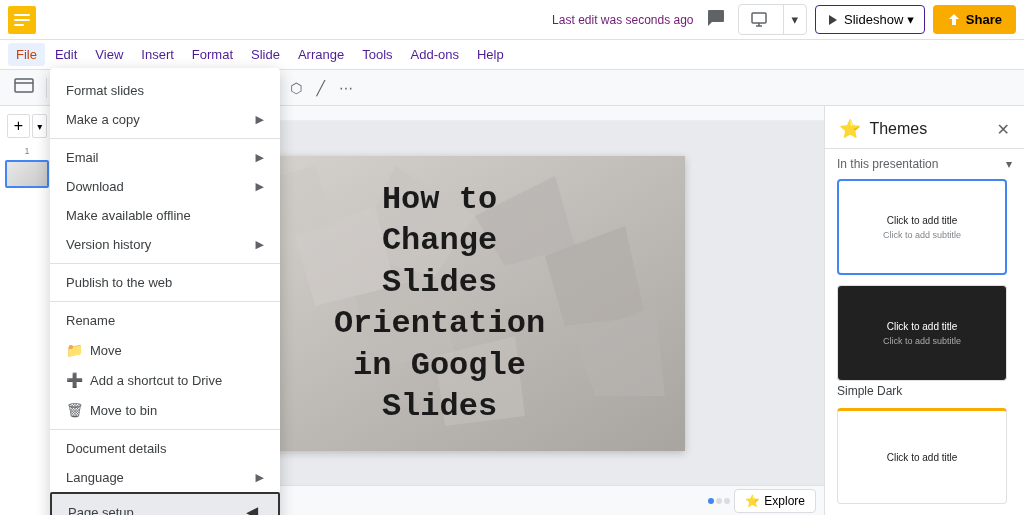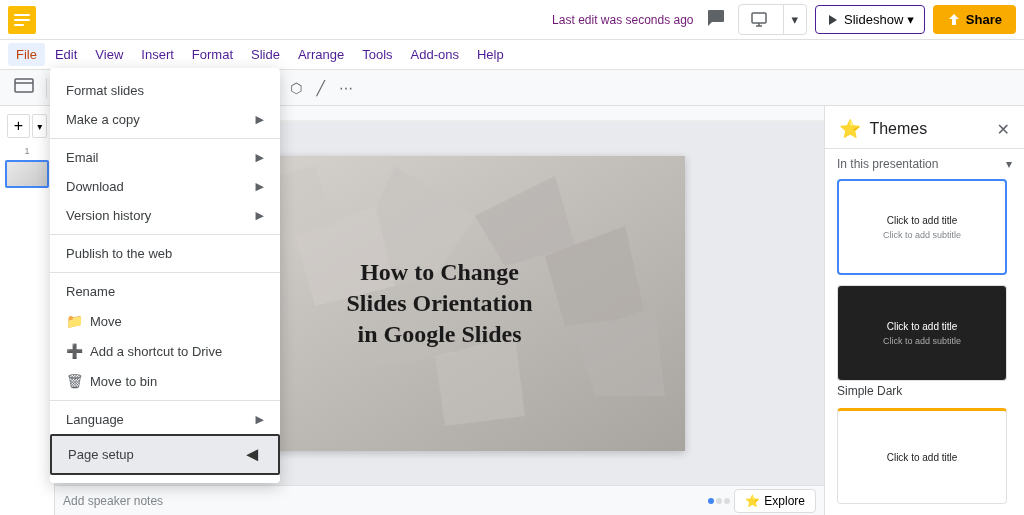--- a/index.html
+++ b/index.html
@@ -40,21 +40,21 @@
     .slide-thumb-inner { width: 100%; height: 100%; background: linear-gradient(135deg, #e8e8e8 0%, #c8c8c8 100%); }
     .slide-num { font-size: 9px; color: #80868b; text-align: center; }
 
     
     .canvas-area { flex: 1; background: #e8eaed; overflow: hidden; position: relative; display: flex; flex-direction: column; align-items: center; justify-content: flex-start; }
     .canvas-ruler { height: 16px; width: 100%; background: #f8f9fa; border-bottom: 1px solid #e0e0e0; }
     .canvas-scroll { flex: 1; width: 100%; overflow: hidden; display: flex; align-items: center; justify-content: center; position: relative; }
     .slide-canvas { width: 490px; height: 295px; background: #fff; box-shadow: 0 2px 8px rgba(0,0,0,0.2); position: relative; overflow: hidden; }
     .slide-bg { width: 100%; height: 100%; background: linear-gradient(135deg, #d4d0cc 0%, #b8b4b0 30%, #c8c4c0 60%, #a8a4a0 100%); }
     .slide-bg-shapes { position: absolute; top: 0; left: 0; width: 100%; height: 100%; }
-    .slide-title-text { position: absolute; top: 50%; left: 50%; transform: translate(-50%, -50%); text-align: center; font-size: 24px; font-weight: 900; font-family: Liberation Serif, serif; color: #1a1a1a; line-height: 1.3; }
+    .slide-title-text { position: absolute; top: 50%; left: 50%; transform: translate(-50%, -50%); text-align: center; font-size: 32px; font-weight: 900; font-family: Liberation Mono, monospace; color: #1a1a1a; line-height: 1.3; }
     .canvas-bottom { height: 30px; background: #f8f9fa; border-top: 1px solid #e0e0e0; width: 100%; display: flex; align-items: center; justify-content: space-between; padding: 0 8px; }
     .speaker-notes { font-size: 12px; color: #80868b; }
     .explore-btn { display: flex; align-items: center; gap: 4px; background: #fff; border: 1px solid #dadce0; border-radius: 4px; padding: 4px 10px; cursor: pointer; font-size: 12px; }
 
     
     .themes-panel { width: 200px; background: #fff; border-left: 1px solid #e0e0e0; display: flex; flex-direction: column; }
     .themes-header { display: flex; align-items: center; justify-content: space-between; padding: 12px 14px 8px; border-bottom: 1px solid #e0e0e0; }
     .themes-title { font-size: 16px; font-weight: 500; color: #202124; display: flex; align-items: center; gap: 8px; }
     .themes-close { background: none; border: none; cursor: pointer; color: #5f6368; font-size: 16px; }
     .themes-section { padding: 8px 12px; }
@@ -285,20 +285,23 @@
   <div class="menu-section">
     <div class="dropdown-item">
       <span>Email</span>
       <span class="dropdown-arrow">▶</span>
     </div>
     <div class="dropdown-item">
       <span>Download</span>
       <span class="dropdown-arrow">▶</span>
     </div>
     <div class="dropdown-item">
+      <span>Make available offline</span>
+    </div>
+    <div class="dropdown-item">
       <span>Version history</span>
       <span class="dropdown-arrow">▶</span>
     </div>
   </div>
 
   <div class="menu-section">
     <div class="dropdown-item">
       <span>Publish to the web</span>
     </div>
   </div>
@@ -321,20 +324,23 @@
     </div>
     <div class="dropdown-item">
       <div class="dropdown-item-left">
         <span class="dropdown-item-icon">🗑</span>
         <span>Move to bin</span>
       </div>
     </div>
   </div>
 
   <div class="menu-section">
+    <div class="dropdown-item">
+      <span>Document details</span>
+    </div>
     <div class="dropdown-item">
       <span>Language</span>
       <span class="dropdown-arrow">▶</span>
     </div>
     <div class="dropdown-item highlighted">
       <span>Page setup</span>
       <div class="arrow-indicator">
         <span class="big-arrow">◄</span>
       </div>
     </div>

